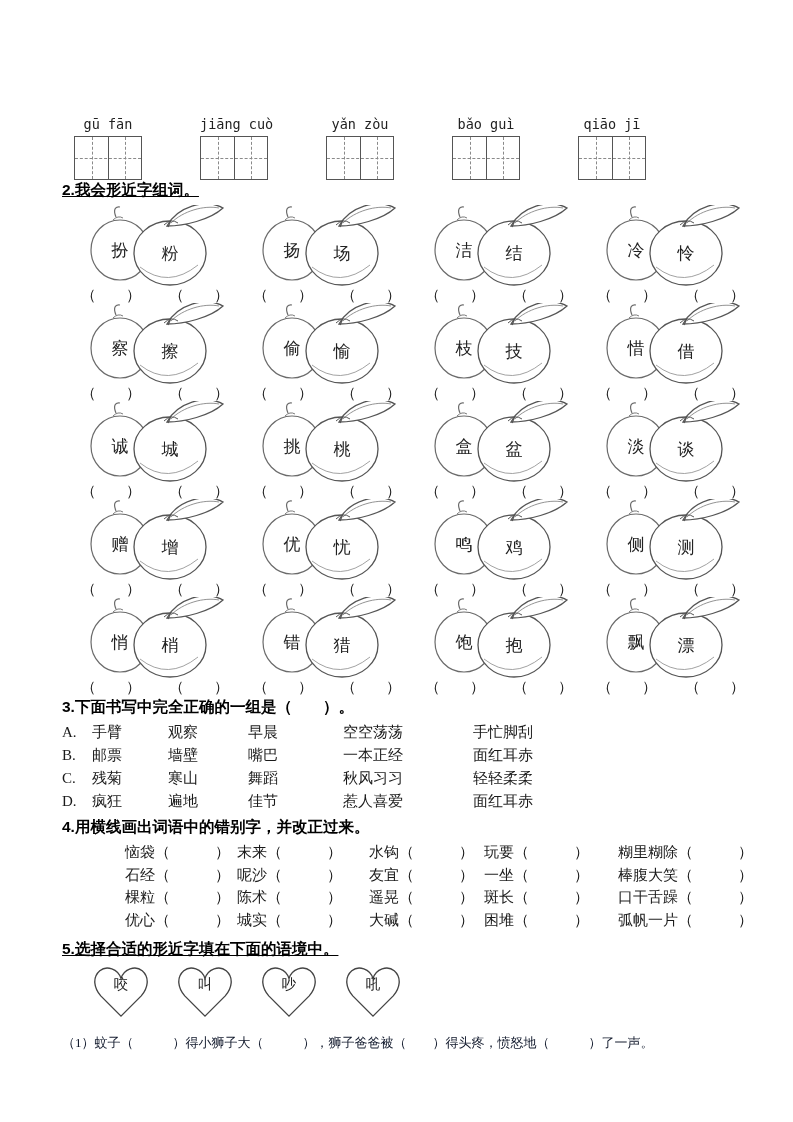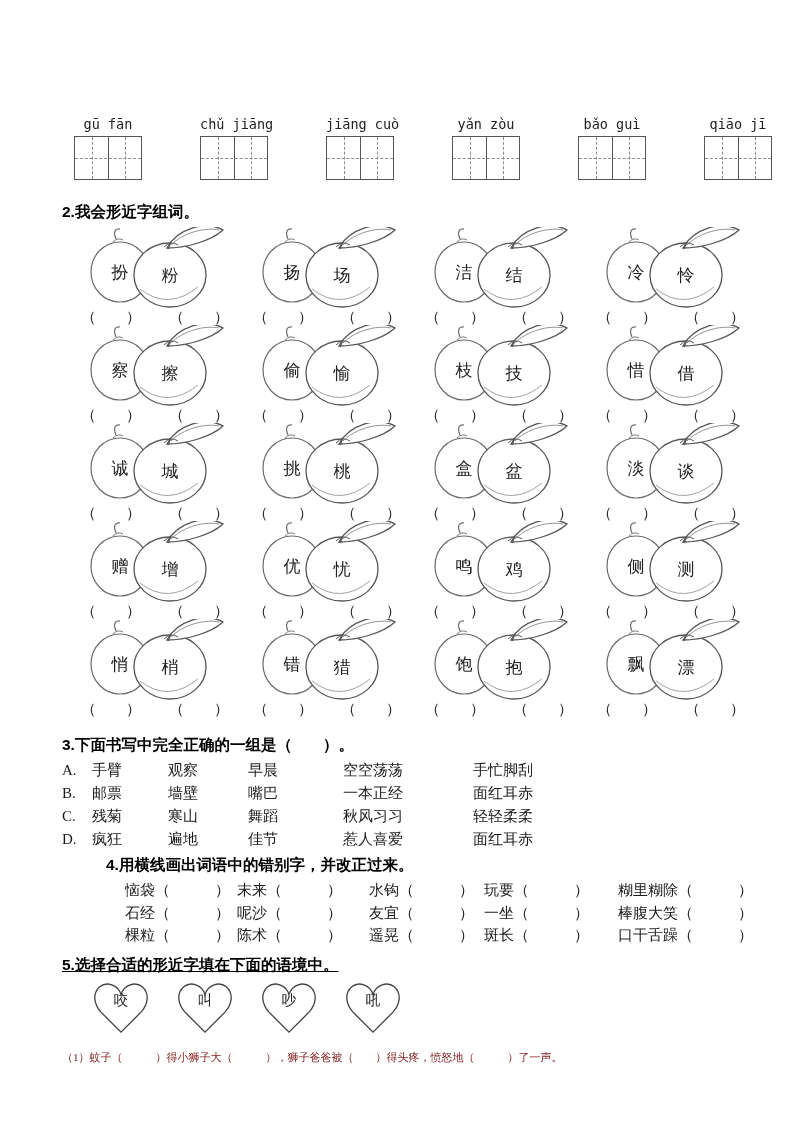--- a/index.html
+++ b/index.html
@@ -19,62 +19,53 @@
   .wgrid{width:68px;height:44px;border:1.6px solid #555;position:relative;background:#fff;box-sizing:border-box;}
   .wgrid .h{position:absolute;left:0;right:0;top:50%;border-top:1.2px dashed #8a8a8a;}
   .wgrid .vmid{position:absolute;top:0;bottom:0;left:50%;border-left:1.4px solid #555;}
   .wgrid .v1{position:absolute;top:0;bottom:0;left:25%;border-left:1px dashed #8a8a8a;}
   .wgrid .v2{position:absolute;top:0;bottom:0;left:75%;border-left:1px dashed #8a8a8a;}
   
   .sec-title{
     font-family:"Liberation Sans","DejaVu Sans",sans-serif;
     font-weight:bold;font-size:15.5px;color:#000;white-space:nowrap;
   }
-  #s2-title{margin-top:22px;}
+  #s2-title{text-decoration:underline;}
   
   .fruit-rows{margin-top:4px;}
   .fruit-row{display:flex;gap:22px;margin-left:18px;}
   .fruit-group{width:150px;flex:0 0 auto;}
   .fruit-group svg{display:block;}
   .parens{display:flex;justify-content:space-between;padding:0 1px;font-size:15px;color:#222;line-height:16px;}
   
   .opt-row{display:grid;grid-template-columns:30px 76px 80px 95px 130px auto;line-height:23px;}
   .opt-row span{white-space:nowrap;}
   
   .s4-rows{margin-top:3px;}
   .s4-row{display:grid;grid-template-columns:168px 112px 132px 115px auto;line-height:22.5px;}
   .s4-cell{white-space:nowrap;text-align:right;}
   
   .hearts{display:flex;gap:26px;margin:6px 0 10px 30px;}
-  .sentence{margin-top:8px;white-space:nowrap;font-size:11px;color:#7f1d1d;}
+  .sentence{margin-top:8px;white-space:nowrap;font-size:13px;color:#0f172a;}
   svg text{font-family:"Liberation Serif","DejaVu Serif",serif;}
 </style>
 </head>
 <body>
 
 <div class="pinyin-row" id="pinyin-row">
     <div class="pinyin-cell">
       <div class="pinyin-label">gū fān</div>
       <div class="wgrid">
         <div class="h"></div>
         <div class="vmid"></div>
         <div class="v1"></div>
         <div class="v2"></div>
       </div>
     </div>
     <div class="pinyin-cell">
-      <div class="pinyin-label">chǔ jiāng</div>
-      <div class="wgrid">
-        <div class="h"></div>
-        <div class="vmid"></div>
-        <div class="v1"></div>
-        <div class="v2"></div>
-      </div>
-    </div>
-    <div class="pinyin-cell">
       <div class="pinyin-label">jiāng cuò</div>
       <div class="wgrid">
         <div class="h"></div>
         <div class="vmid"></div>
         <div class="v1"></div>
         <div class="v2"></div>
       </div>
     </div>
     <div class="pinyin-cell">
       <div class="pinyin-label">yǎn zòu</div>
@@ -572,21 +563,21 @@
     <text x="90" y="54" text-anchor="middle" font-size="17" fill="#222">漂</text>
   </svg>
         <div class="parens">
           <span>（　　）</span>
           <span>（　　）</span>
         </div>
       </div>
     </div>
   </div>
 
-<div class="sec-title" id="s3-title" style="margin-top:18px;">3.下面书写中完全正确的一组是（　　）。</div>
+<div class="sec-title" id="s3-title" style="margin-top:2px;">3.下面书写中完全正确的一组是（　　）。</div>
 <div id="options" style="margin-top:3px;">
     <div class="opt-row">
       <span>A.</span>
       <span>手臂</span>
       <span>观察</span>
       <span>早晨</span>
       <span>空空荡荡</span>
       <span>手忙脚刮</span>
     </div>
     <div class="opt-row">
@@ -608,21 +599,21 @@
     <div class="opt-row">
       <span>D.</span>
       <span>疯狂</span>
       <span>遍地</span>
       <span>佳节</span>
       <span>惹人喜爱</span>
       <span>面红耳赤</span>
     </div>
   </div>
 
-<div class="sec-title" id="s4-title" style="margin-top:4px;margin-left:44px;">4.用横线画出词语中的错别字，并改正过来。</div>
+<div class="sec-title" id="s4-title" style="margin-top:4px;">4.用横线画出词语中的错别字，并改正过来。</div>
 <div class="s4-rows" id="s4-rows">
     <div class="s4-row">
       <span class="s4-cell"><span>恼袋</span><span>（　　　）</span></span>
       <span class="s4-cell"><span>末来</span><span>（　　　）</span></span>
       <span class="s4-cell"><span>水钩</span><span>（　　　）</span></span>
       <span class="s4-cell"><span>玩要</span><span>（　　　）</span></span>
       <span class="s4-cell"><span>糊里糊除</span><span>（　　　）</span></span>
     </div>
     <div class="s4-row">
       <span class="s4-cell"><span>石经</span><span>（　　　）</span></span>
@@ -630,20 +621,27 @@
       <span class="s4-cell"><span>友宜</span><span>（　　　）</span></span>
       <span class="s4-cell"><span>一坐</span><span>（　　　）</span></span>
       <span class="s4-cell"><span>棒腹大笑</span><span>（　　　）</span></span>
     </div>
     <div class="s4-row">
       <span class="s4-cell"><span>棵粒</span><span>（　　　）</span></span>
       <span class="s4-cell"><span>陈术</span><span>（　　　）</span></span>
       <span class="s4-cell"><span>遥晃</span><span>（　　　）</span></span>
       <span class="s4-cell"><span>斑长</span><span>（　　　）</span></span>
       <span class="s4-cell"><span>口干舌躁</span><span>（　　　）</span></span>
+    </div>
+    <div class="s4-row">
+      <span class="s4-cell"><span>优心</span><span>（　　　）</span></span>
+      <span class="s4-cell"><span>城实</span><span>（　　　）</span></span>
+      <span class="s4-cell"><span>大碱</span><span>（　　　）</span></span>
+      <span class="s4-cell"><span>困堆</span><span>（　　　）</span></span>
+      <span class="s4-cell"><span>弧帆一片</span><span>（　　　）</span></span>
     </div>
   </div>
 
 <div class="sec-title" id="s5-title" style="margin-top:8px;text-decoration:underline;">5.选择合适的形近字填在下面的语境中。</div>
 <div class="hearts" id="hearts">
     <span><svg width="58" height="54" viewBox="0 0 60 56">
        <path d="M30,13 C27,3 15,-1 8,5 C0,12 2,23 9,31 L30,52 L51,31 C58,23 60,12 52,5 C45,-1 33,3 30,13 Z" fill="none" stroke="#444" stroke-width="1.4"></path>
        <text x="30" y="24" text-anchor="middle" font-size="15" fill="#222">咬</text>
      </svg></span>
     <span><svg width="58" height="54" viewBox="0 0 60 56">

